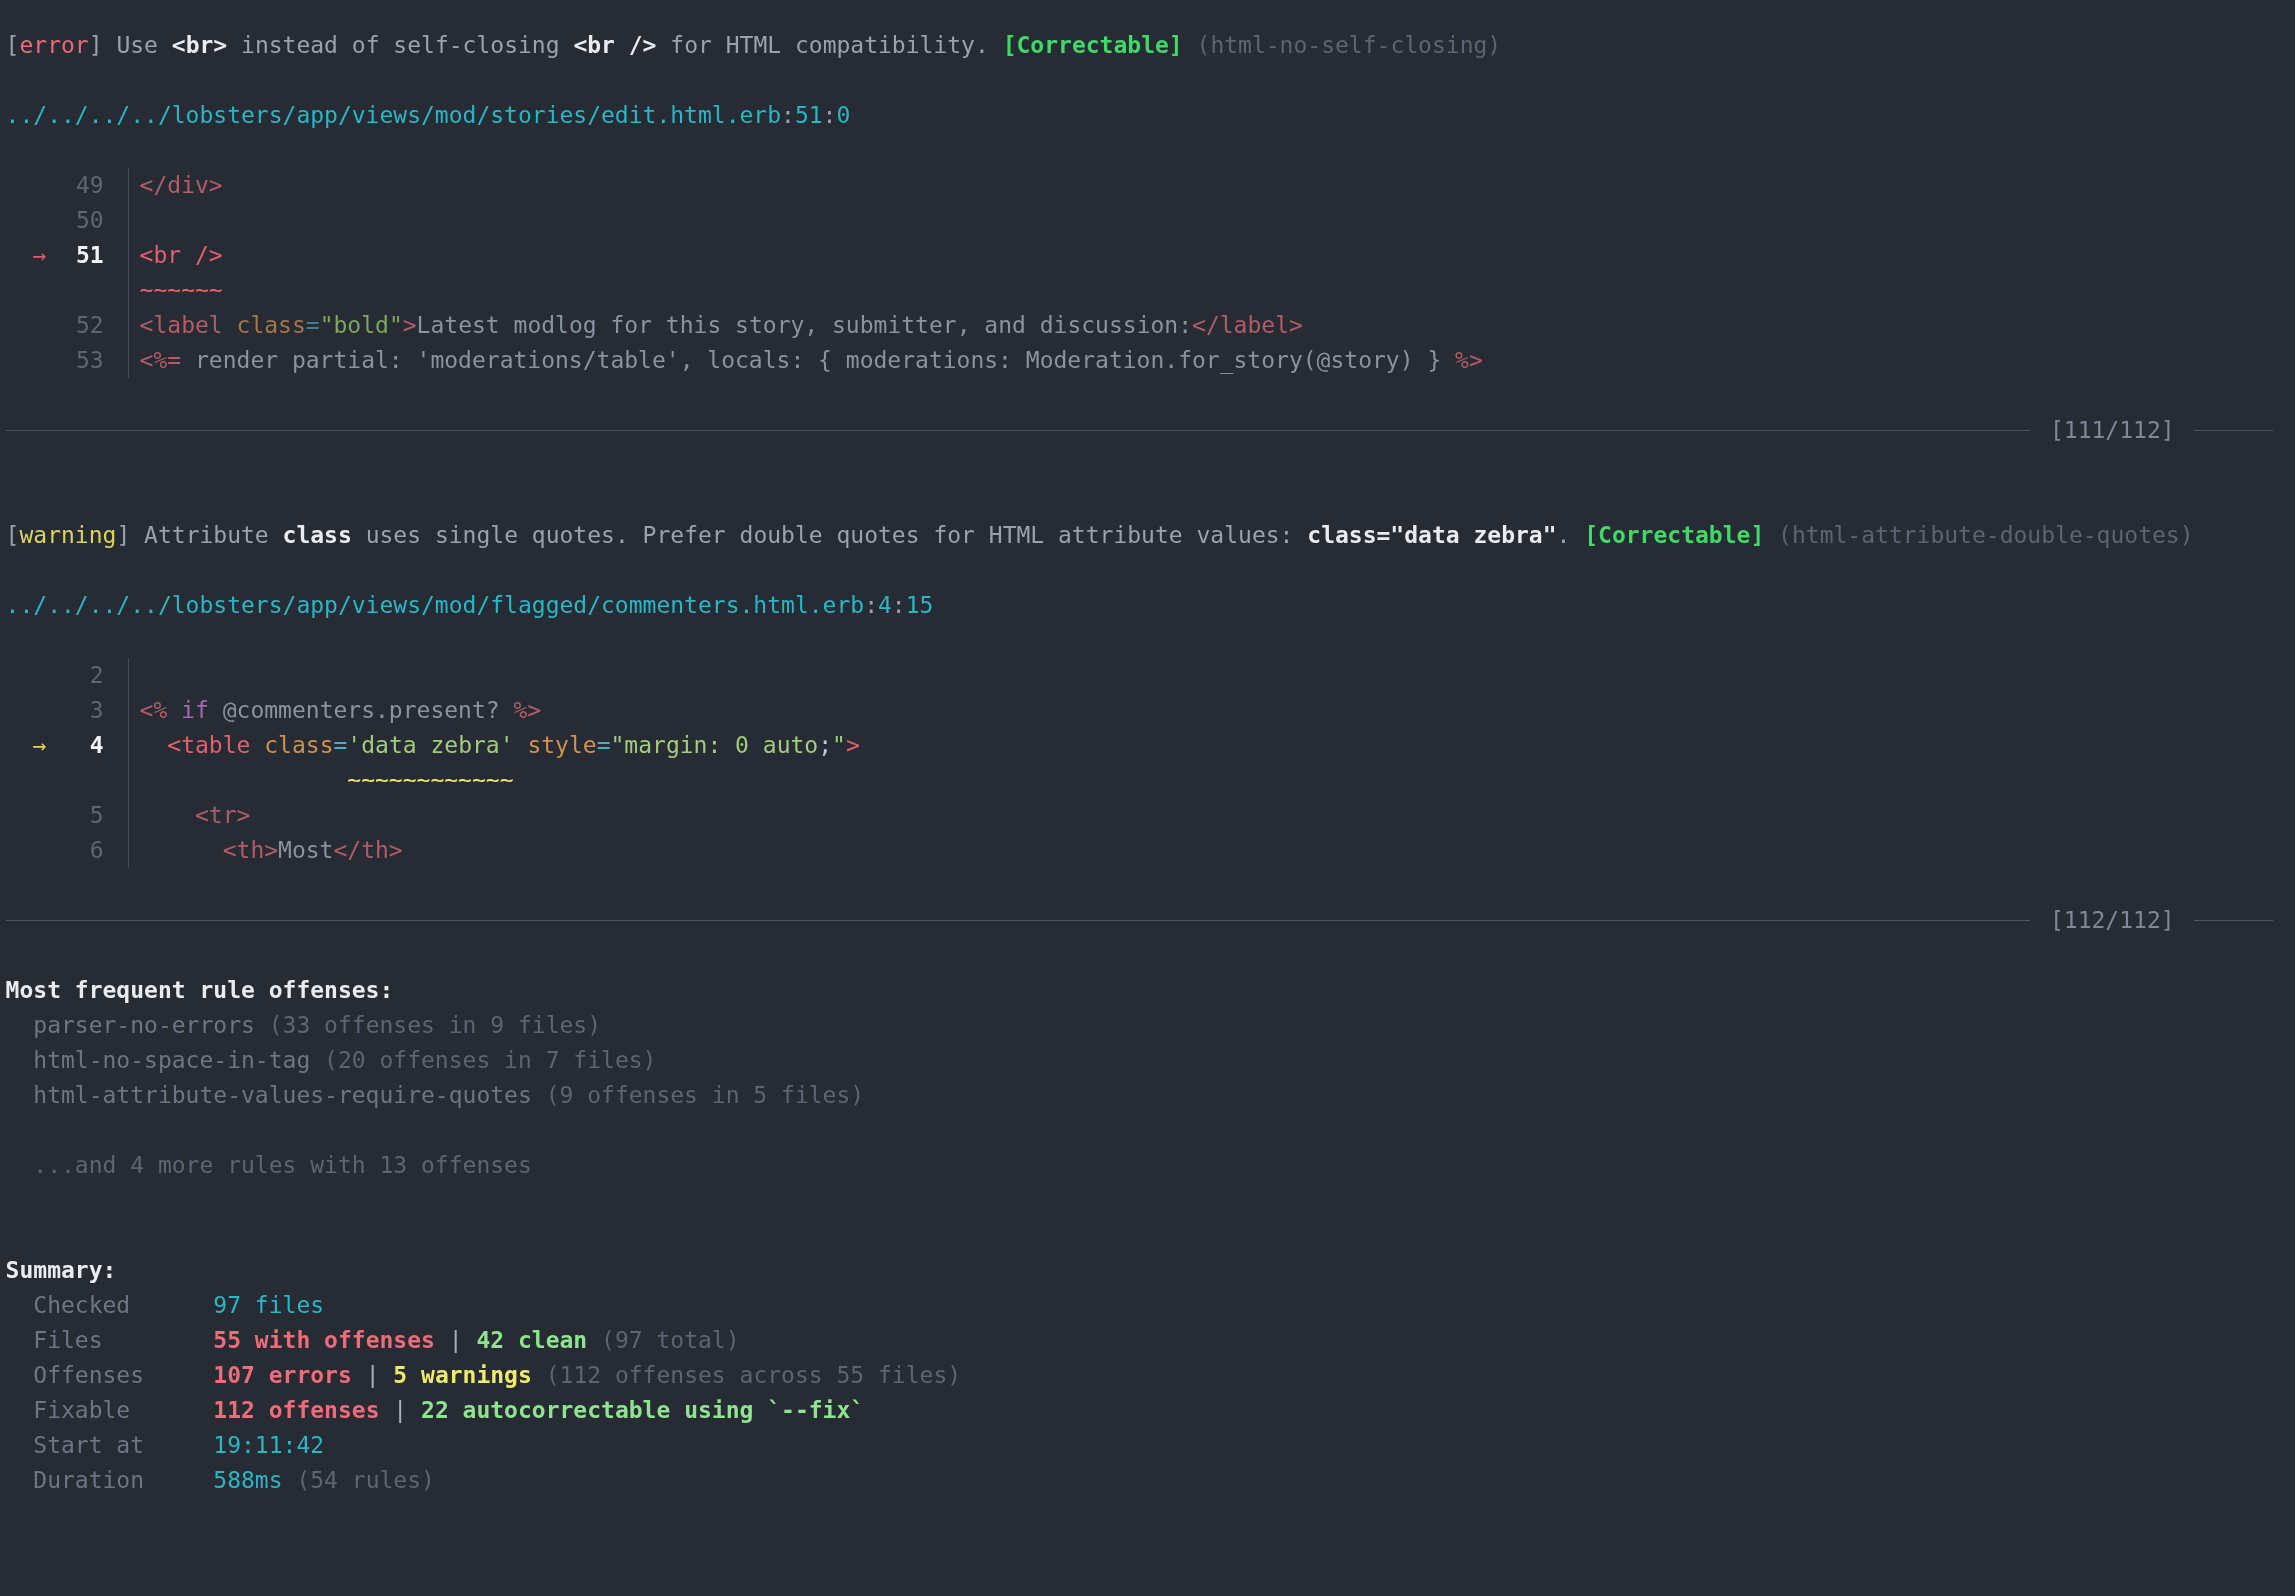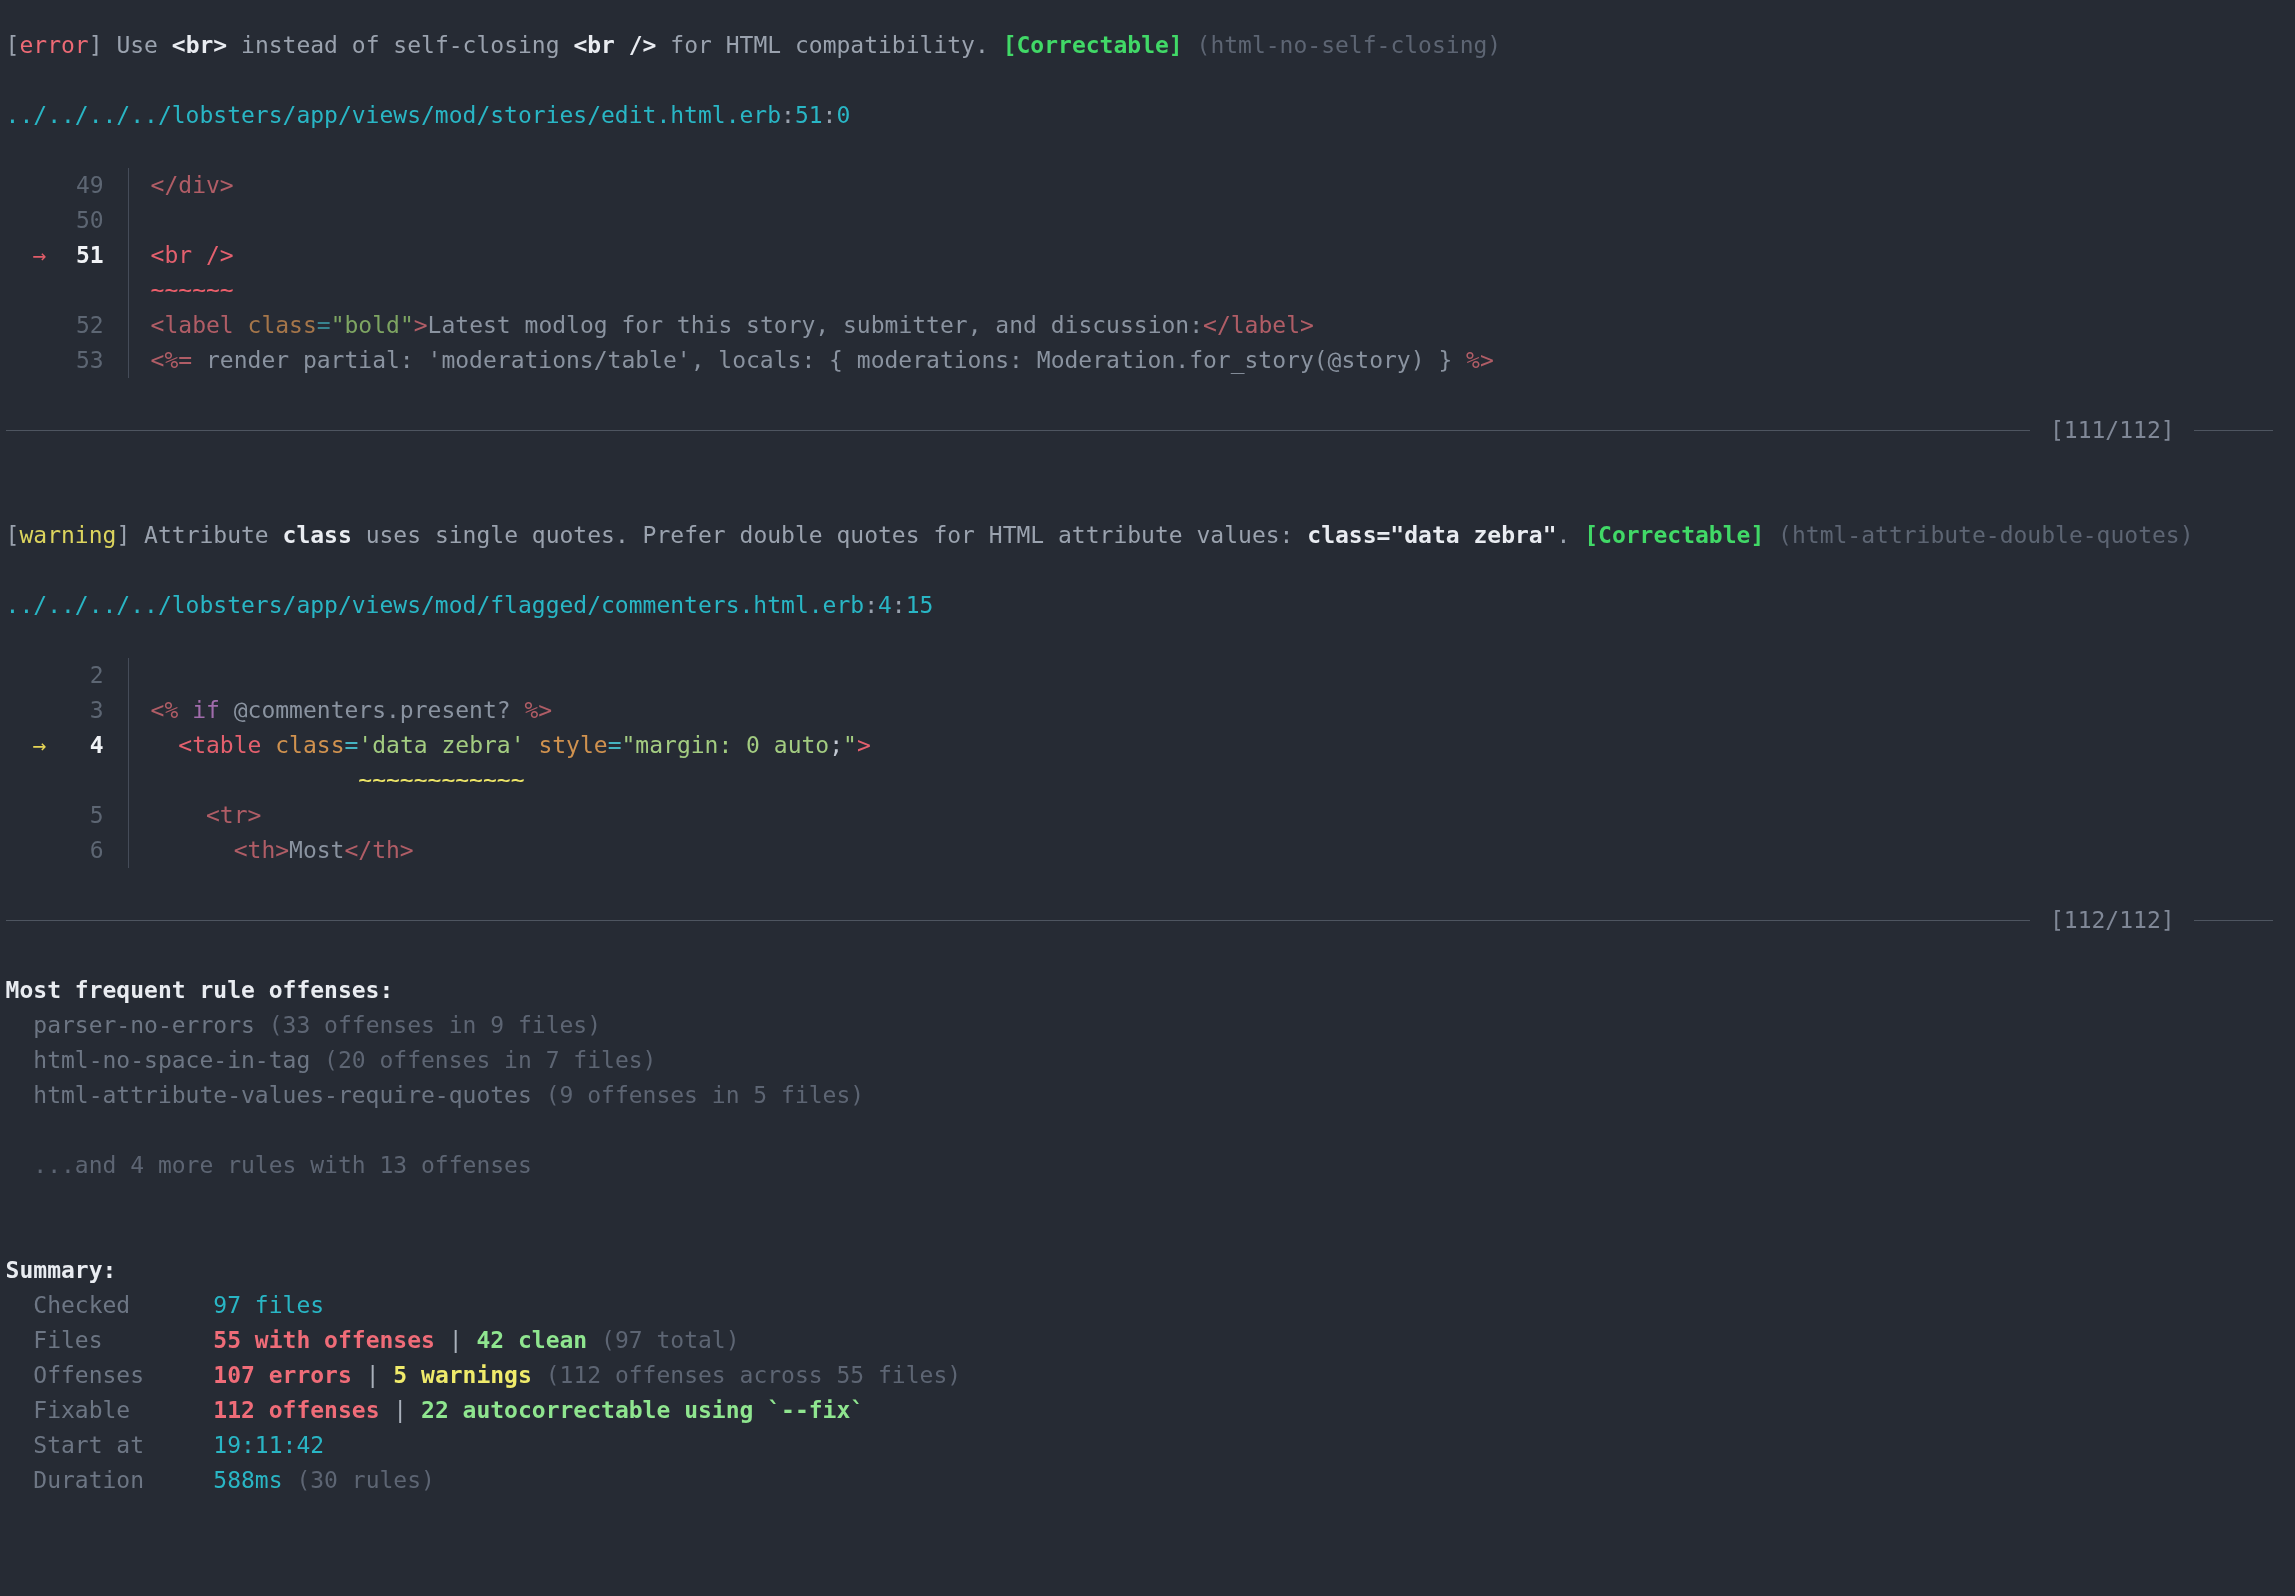--- a/index.html
+++ b/index.html
@@ -13,21 +13,21 @@
     padding:28px 0 0 5.6px;
     width:2290px;
   }
   .row{
     height:35px;line-height:35px;
     font-size:23px;white-space:pre;
   }
   .crow{display:flex;}
   .gut{width:98px;flex:none;text-align:right;position:relative;}
   .gut .arr{position:absolute;left:27px;top:0;text-align:left;}
-  .ccode{border-left:1.4px solid #454c59;margin-left:24px;padding-left:22px;flex:1;}
+  .ccode{border-left:1.4px solid #454c59;margin-left:24px;padding-left:11px;flex:1;}
   .drow{display:flex;align-items:center;}
   .dline{height:0;border-top:1.4px solid #4e5560;}
   .dl{flex:1;margin-right:19.6px;}
   .dr{width:79px;flex:none;margin-left:19.6px;margin-right:22.4px;}
   .dtext{color:#808897;font-size:23px;}
 
   .fg{color:#9aa2ae}
   .bw{color:#e9ecf1;font-weight:bold}
   .red{color:#ed6a75}
   .yel{color:#dcd45e}
@@ -96,15 +96,15 @@
     <div class="row"></div>
     <div class="row"><span class="dim">  ...and 4 more rules with 13 offenses</span></div>
     <div class="row"></div>
     <div class="row"></div>
     <div class="row"><span class="bw">Summary:</span></div>
     <div class="row"><span class="mid">  Checked      </span><span class="cyan">97 files</span></div>
     <div class="row"><span class="mid">  Files        </span><span class="redb">55 with offenses</span><span class="pipe"> | </span><span class="grnb">42 clean</span><span class="mid"> </span><span class="dim">(97 total)</span></div>
     <div class="row"><span class="mid">  Offenses     </span><span class="redb">107 errors</span><span class="pipe"> | </span><span class="yelb">5 warnings</span><span class="mid"> </span><span class="dim">(112 offenses across 55 files)</span></div>
     <div class="row"><span class="mid">  Fixable      </span><span class="redb">112 offenses</span><span class="pipe"> | </span><span class="grnb">22 autocorrectable using `--fix`</span></div>
     <div class="row"><span class="mid">  Start at     </span><span class="cyan">19:11:42</span></div>
-    <div class="row"><span class="mid">  Duration     </span><span class="cyan">588ms</span><span class="mid"> </span><span class="dim">(30 rules)</span></div>
+    <div class="row"><span class="mid">  Duration     </span><span class="cyan">588ms</span><span class="mid"> </span><span class="dim">(54 rules)</span></div>
   </div>
 
 
 </body></html>

